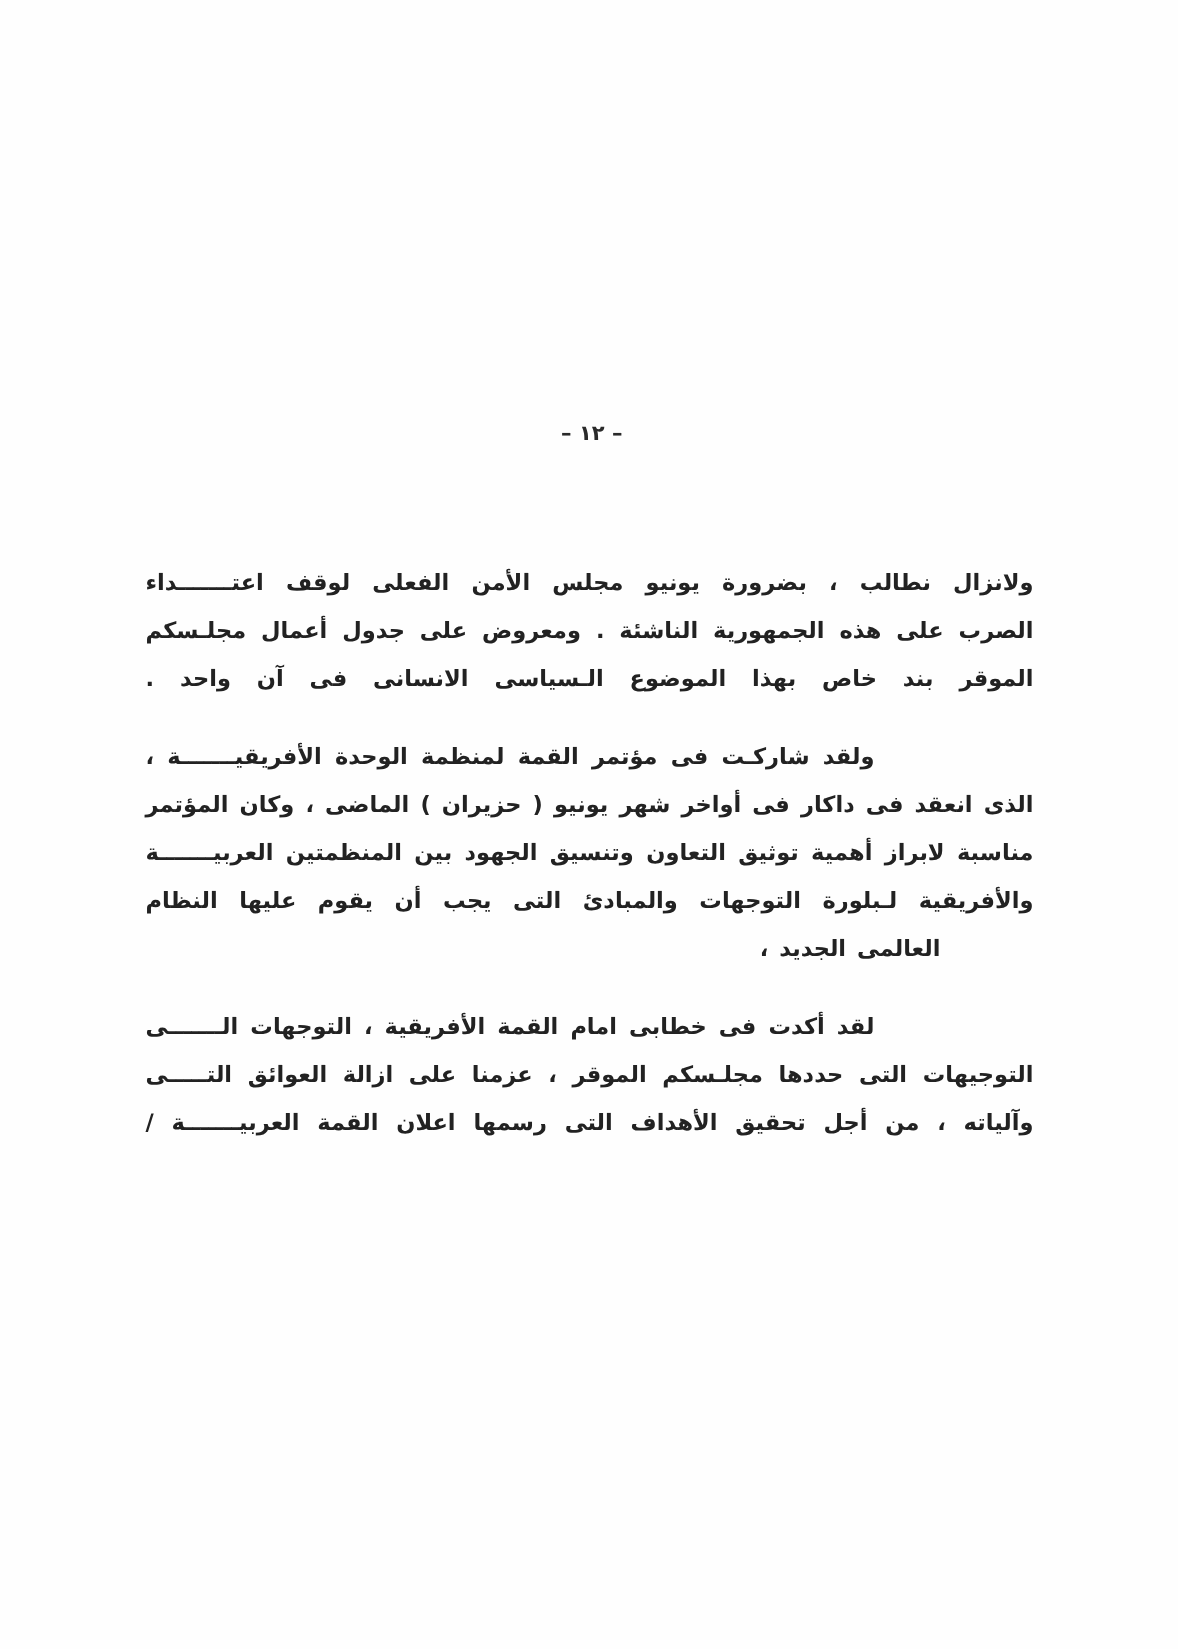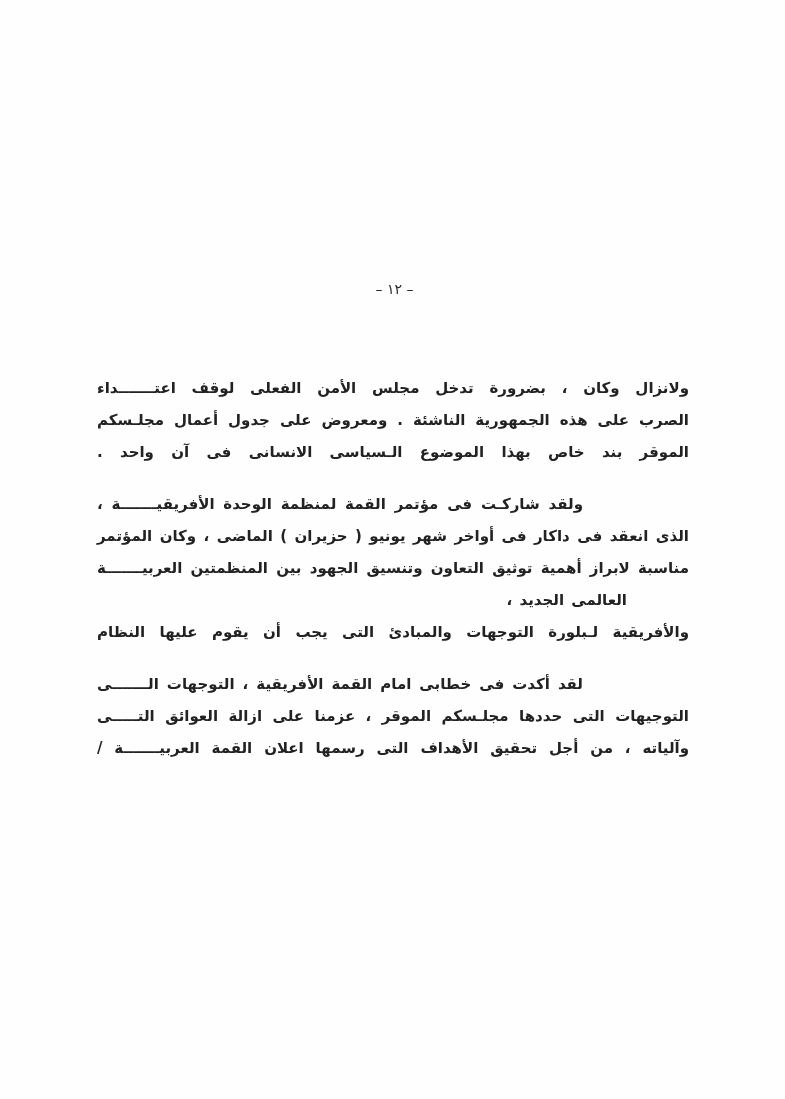--- a/index.html
+++ b/index.html
@@ -19,21 +19,21 @@
     inset: 0;
     background: #fefefe;
   }
   .page-number {
     position: absolute;
     top: 281px;
     left: 97px;
     width: 595px;
     text-align: center;
     font-size: 14px;
-    font-weight: normal;
+    font-weight: bold;
     color: #2a2a2a;
     letter-spacing: 2px;
   }
   .text-block {
     position: absolute;
     top: 372px;
     left: 97px;
     width: 592px;
     direction: rtl;
     color: #222222;
@@ -62,31 +62,31 @@
 </head>
 <body>
 
 <div class="scan-page">
 
   <div class="page-number">– ١٢ –</div>
 
   <div class="text-block" lang="ar" dir="rtl">
 
     <div class="para">
-      <div class="line just">ولانزال وكان ، بضرورة تدخل مجلس الأمن الفعلى لوقف اعتـــــــداء</div>
+      <div class="line just">ولانزال نطالب ، بضرورة يونيو مجلس الأمن الفعلى لوقف اعتـــــــداء</div>
       <div class="line just">الصرب على هذه الجمهورية الناشئة . ومعروض على جدول أعمال مجلـسكم</div>
       <div class="line just">الموقر بند خاص بهذا الموضوع الـسياسى الانسانى فى آن واحد .</div>
     </div>
 
     <div class="para">
       <div class="line just indent">ولقد شاركـت فى مؤتمر القمة لمنظمة الوحدة الأفريقيـــــــة ،</div>
       <div class="line just">الذى انعقد فى داكار فى أواخر شهر يونيو ( حزيران ) الماضى ، وكان المؤتمر</div>
       <div class="line just">مناسبة لابراز أهمية توثيق التعاون وتنسيق الجهود بين المنظمتين العربيـــــــة</div>
+      <div class="line just">والأفريقية لـبلورة التوجهات والمبادئ التى يجب أن يقوم عليها النظام</div>
       <div class="line ind-sm">العالمى الجديد ،</div>
-      <div class="line just">والأفريقية لـبلورة التوجهات والمبادئ التى يجب أن يقوم عليها النظام</div>
     </div>
 
     <div class="para">
       <div class="line just indent">لقد أكدت فى خطابى امام القمة الأفريقية ، التوجهات الـــــــى</div>
       <div class="line just">التوجيهات التى حددها مجلـسكم الموقر ، عزمنا على ازالة العوائق التـــــى</div>
       <div class="line just">وآلياته ، من أجل تحقيق الأهداف التى رسمها اعلان القمة العربيـــــــة /</div>
     </div>
 
   </div>
 </div>

